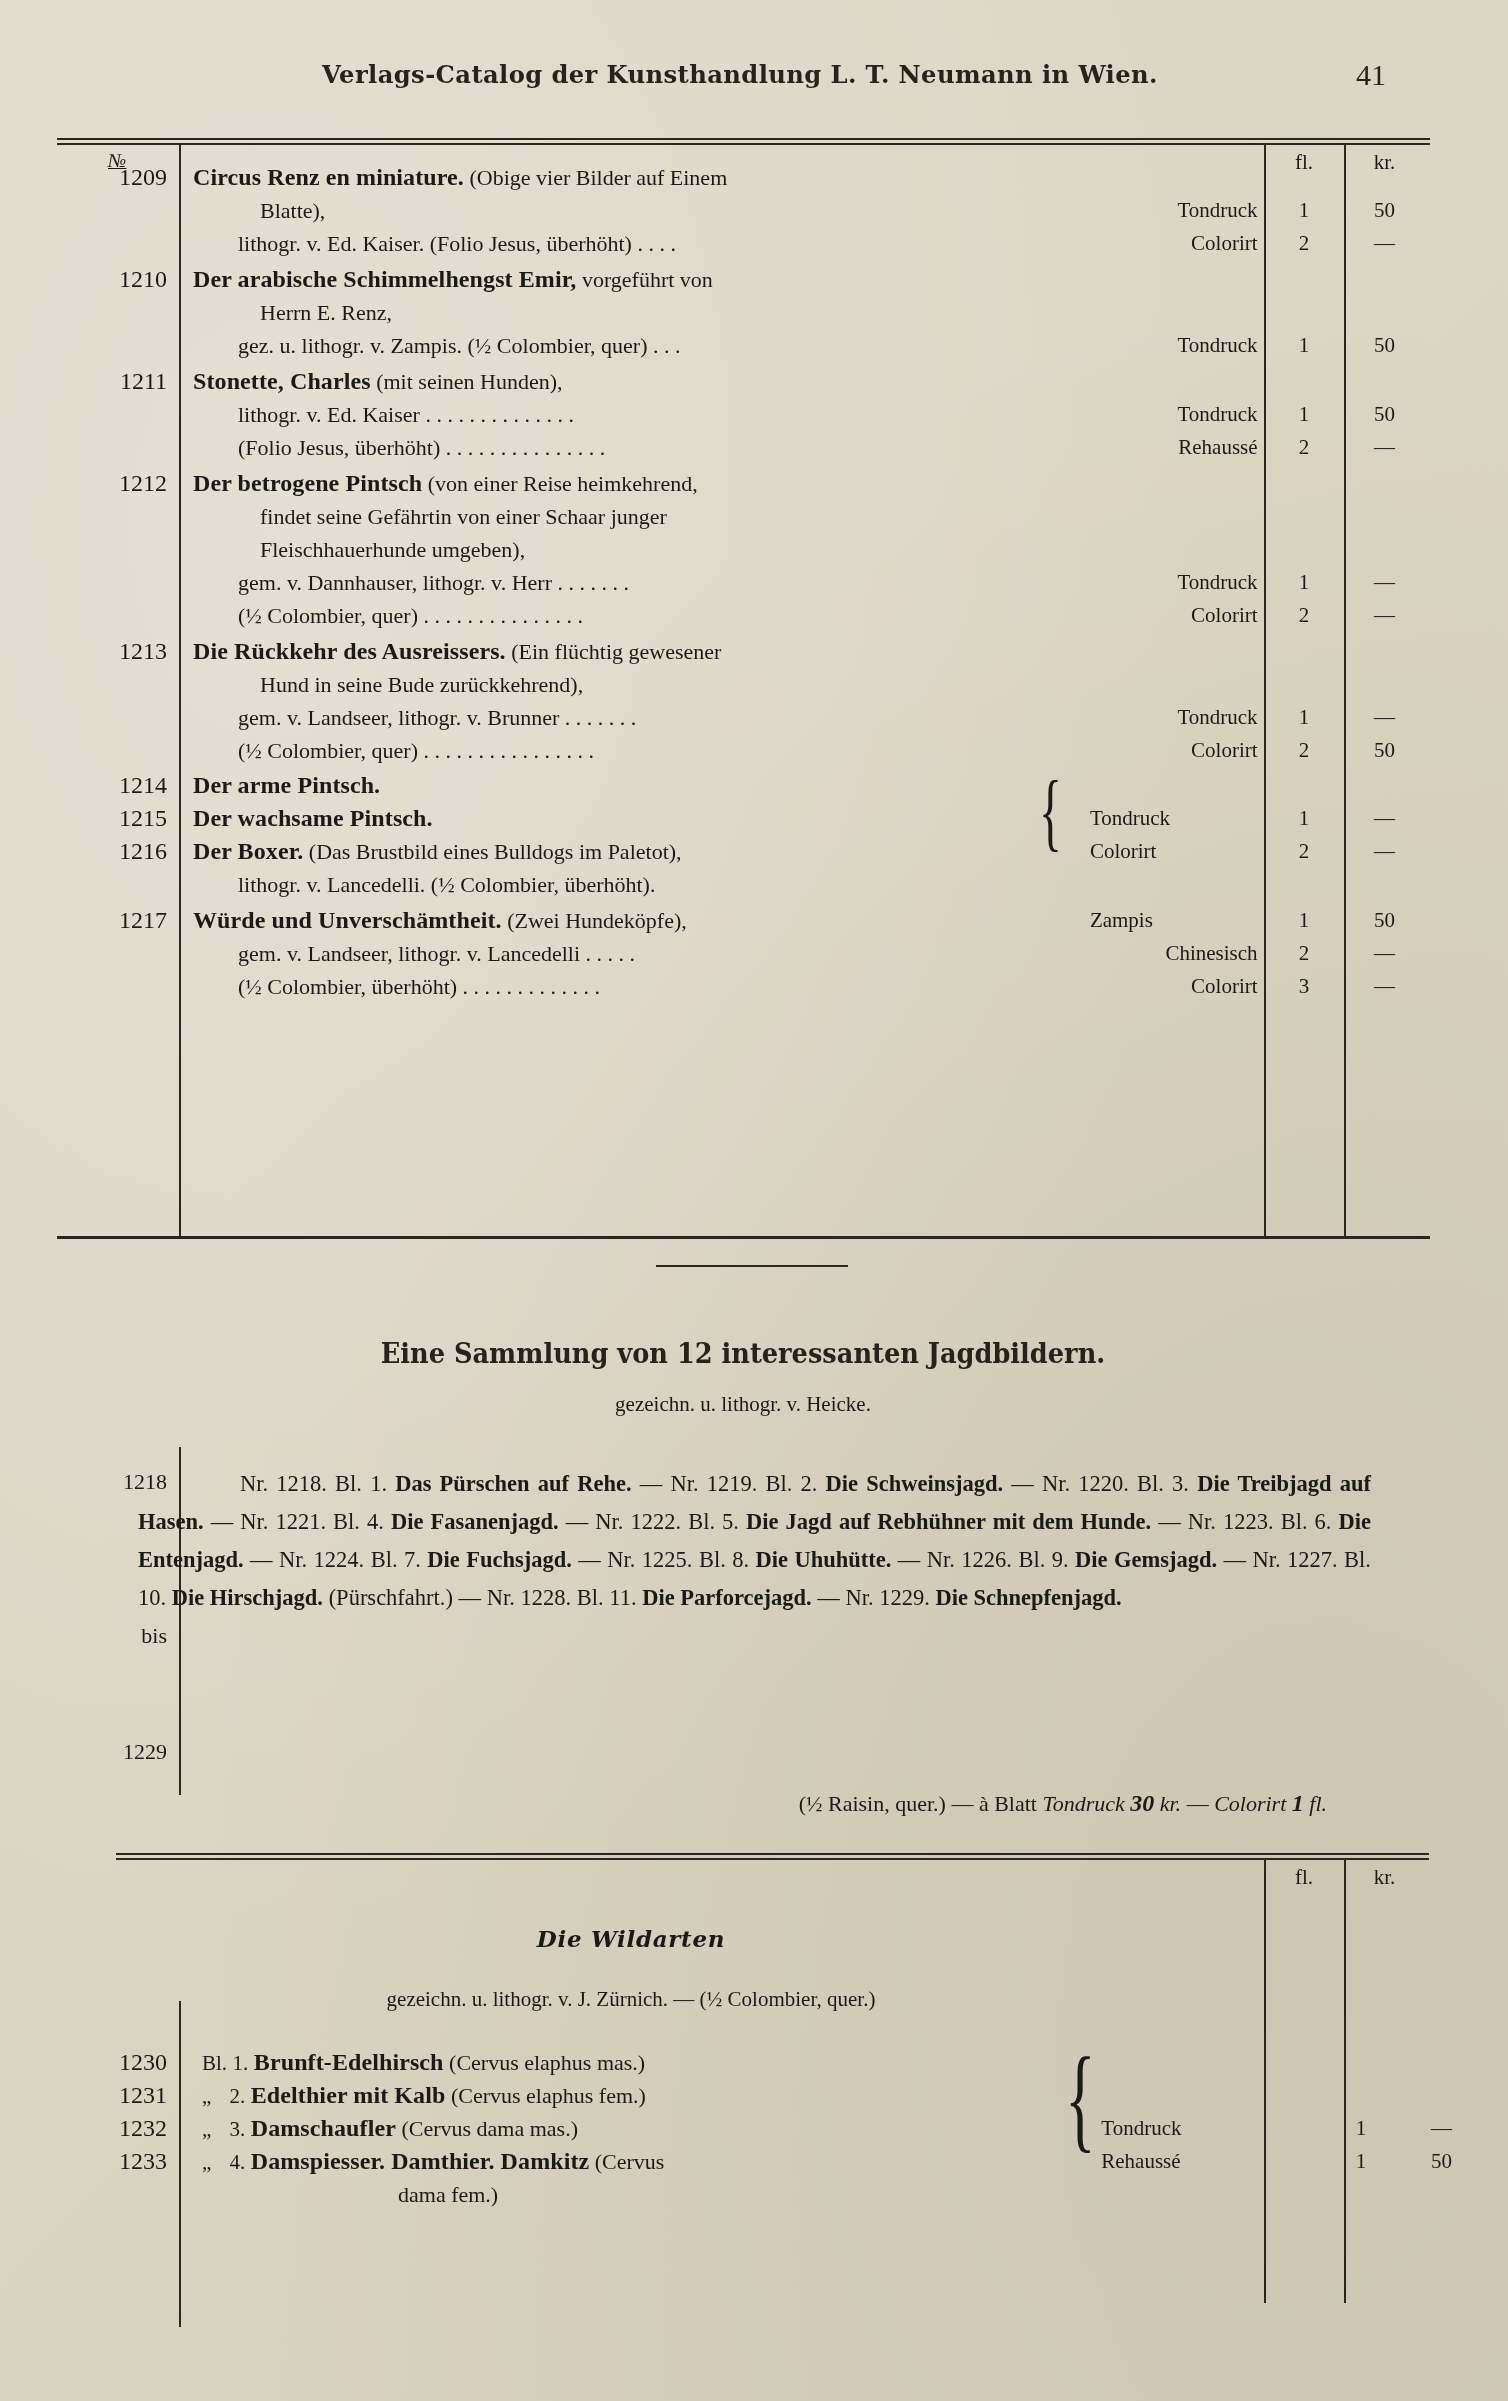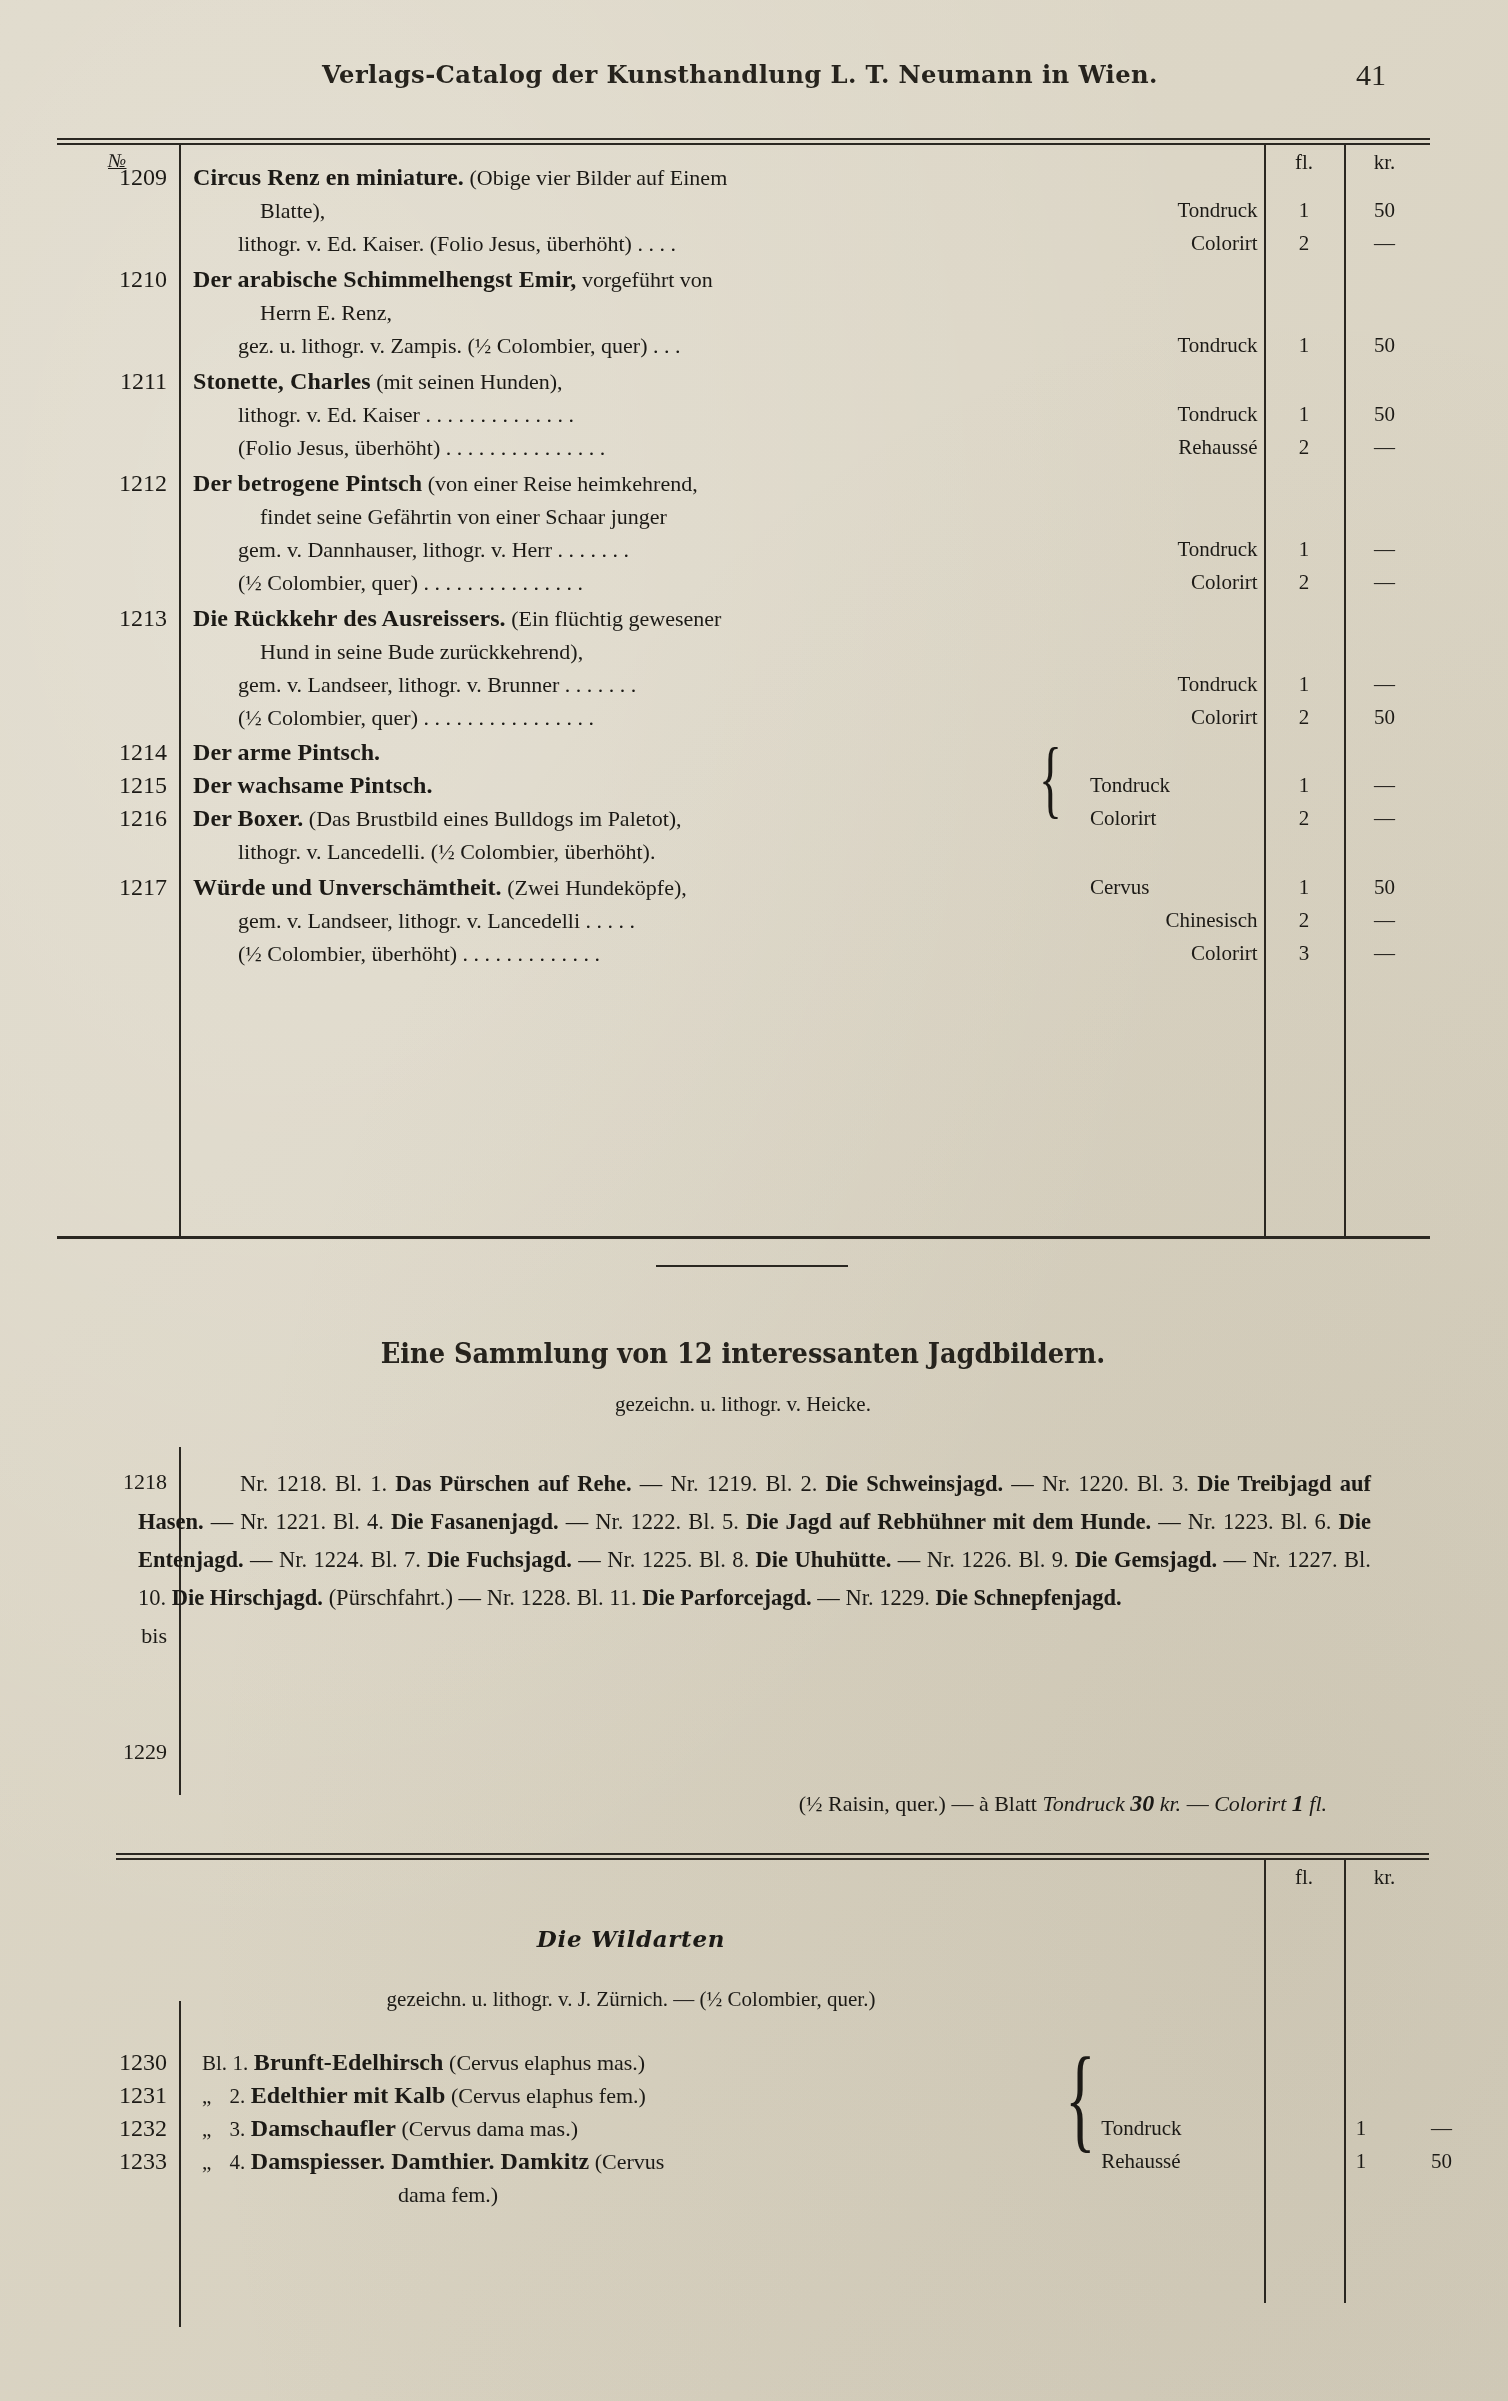--- a/index.html
+++ b/index.html
@@ -382,20 +382,23 @@
 
     <div class="entry">
       <div class="row">
         <span class="num">1212</span>
         <span class="txt"><b class="ttl lg">Der betrogene Pintsch</b><span> (von einer Reise heimkehrend,</span></span>
       </div>
       <div class="row">
           <span class="txt ind2">findet  seine  Gefährtin  von  einer  Schaar  junger</span>
         </div>
       <div class="row">
+          <span class="txt ind2">Fleischhauerhunde  umgeben),</span>
+        </div>
+      <div class="row">
         <span class="txt ind1">gem. v. Dannhauser, lithogr. v. Herr . . . . . . .</span>
         <span class="qual">Tondruck</span>
         <span class="fl">1</span>
         <span class="kr">—</span>
       </div>
       <div class="row">
         <span class="txt ind1">(½ Colombier, quer) . . . . . . . .  . . . . . . .</span>
         <span class="qual">Colorirt</span>
         <span class="fl">2</span>
         <span class="kr">—</span>
@@ -446,21 +449,21 @@
       </div>
       <div class="row">
         <span class="txt ind1">lithogr. v. Lancedelli.  (½ Colombier, überhöht).</span>
       </div>
     </div>
 
     <div class="entry">
       <div class="row">
         <span class="num">1217</span>
         <span class="txt"><b class="ttl lg">Würde und Unverschämtheit.</b><span> (Zwei Hundeköpfe),</span></span>
-        <span class="qual lft">Cervus</span>
+        <span class="qual lft">Zampis</span>
         <span class="fl">1</span>
         <span class="kr">50</span>
       </div>
       <div class="row">
         <span class="txt ind1">gem. v. Landseer, lithogr. v. Lancedelli . . . . .</span>
         <span class="qual">Chinesisch</span>
         <span class="fl">2</span>
         <span class="kr">—</span>
       </div>
       <div class="row">

